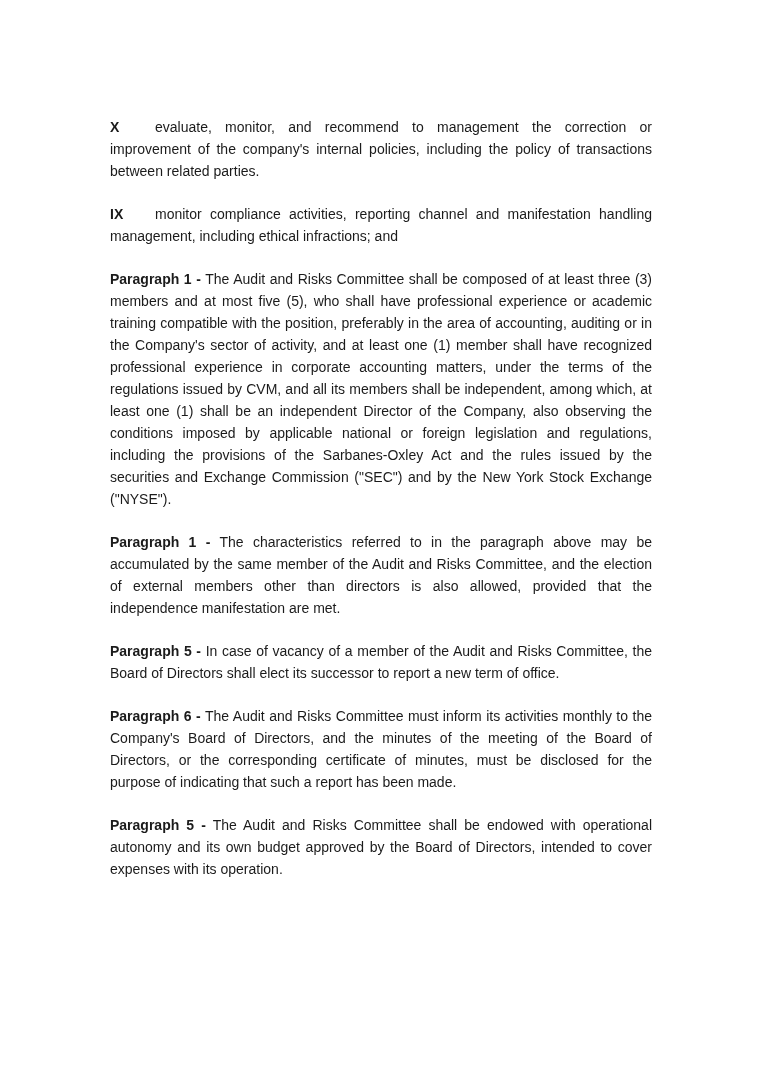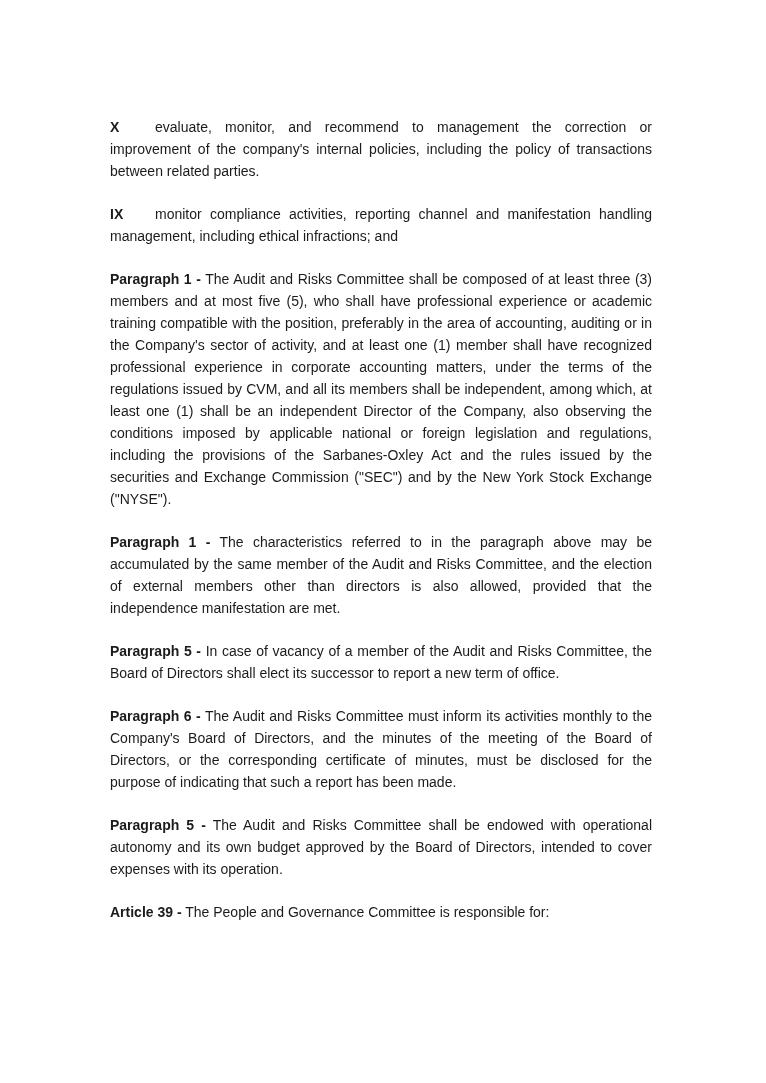--- a/index.html
+++ b/index.html
@@ -52,16 +52,15 @@
 
     <p class="block"><span class="lbl">Paragraph 1 -</span> <span>The characteristics referred to in the paragraph above may be accumulated by the same member of the Audit and Risks Committee, and the election of external members other than directors is also allowed, provided that the independence manifestation are met.</span></p>
 
     <p class="block"><span class="lbl">Paragraph 5 -</span> <span>In case of vacancy of a member of the Audit and Risks Committee, the Board of Directors shall elect its successor to report a new term of office.</span></p>
 
     <p class="block"><span class="lbl">Paragraph 6 -</span> <span>The Audit and Risks Committee must inform its activities monthly to the Company's Board of Directors, and the minutes of the meeting of the Board of Directors, or the corresponding certificate of minutes, must be disclosed for the purpose of indicating that such a report has been made.</span></p>
 
     <p class="block"><span class="lbl">Paragraph 5 -</span> <span>The Audit and Risks Committee shall be endowed with operational autonomy and its own budget approved by the Board of Directors, intended to cover expenses with its operation.</span></p>
 
 
-    <p class="block"><span class="lbl">Article 39 -</span> <span>The People and Governance Committee is responsible for:</span></p>
 
   </div>
 </div>
 
 </body></html>

